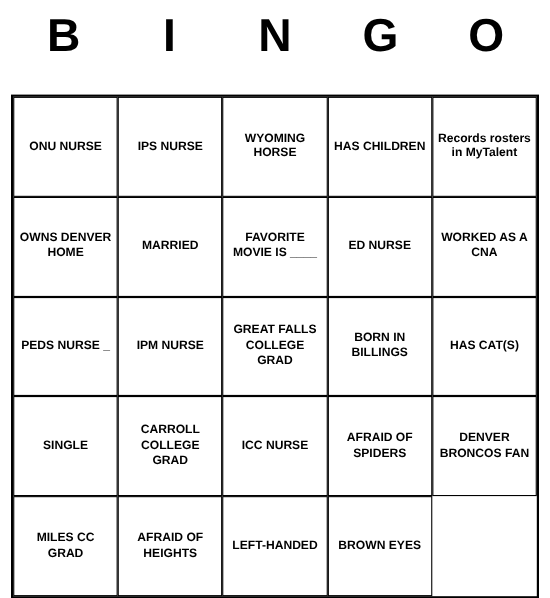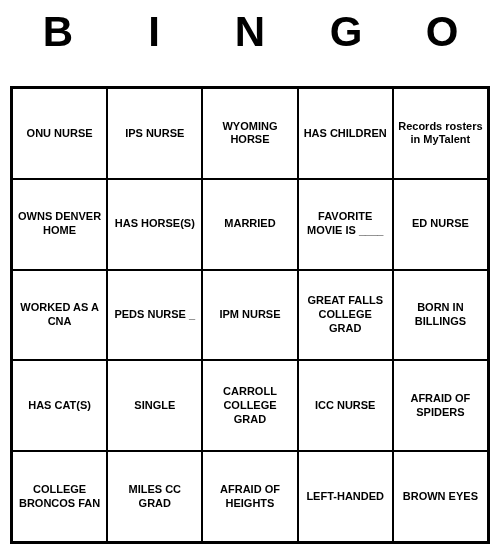--- a/index.html
+++ b/index.html
@@ -64,32 +64,31 @@
     <span class="bingo-letter">O</span>
   </div>
 
 <div class="bingo-grid">
 <div class="bingo-cell">ONU NURSE</div>
     <div class="bingo-cell">IPS NURSE</div>
     <div class="bingo-cell">WYOMING HORSE</div>
     <div class="bingo-cell">HAS CHILDREN</div>
     <div class="bingo-cell">Records rosters in MyTalent</div>
     <div class="bingo-cell">OWNS DENVER HOME</div>
-    <div class="bingo-cell">HAS HORSE(S)</div>
     <div class="bingo-cell">MARRIED</div>
     <div class="bingo-cell">FAVORITE MOVIE IS ____</div>
     <div class="bingo-cell">ED NURSE</div>
     <div class="bingo-cell">WORKED AS A CNA</div>
     <div class="bingo-cell">PEDS NURSE _</div>
     <div class="bingo-cell">IPM NURSE</div>
     <div class="bingo-cell">GREAT FALLS COLLEGE GRAD</div>
     <div class="bingo-cell">BORN IN BILLINGS</div>
     <div class="bingo-cell">HAS CAT(S)</div>
     <div class="bingo-cell">SINGLE</div>
     <div class="bingo-cell">CARROLL COLLEGE GRAD</div>
     <div class="bingo-cell">ICC NURSE</div>
     <div class="bingo-cell">AFRAID OF SPIDERS</div>
-    <div class="bingo-cell">COLLEGE BRONCOS FAN</div>
+    <div class="bingo-cell">DENVER BRONCOS FAN</div>
     <div class="bingo-cell">MILES CC GRAD</div>
     <div class="bingo-cell">AFRAID OF HEIGHTS</div>
     <div class="bingo-cell">LEFT-HANDED</div>
     <div class="bingo-cell">BROWN EYES</div>
   </div>
 
 </body></html>

